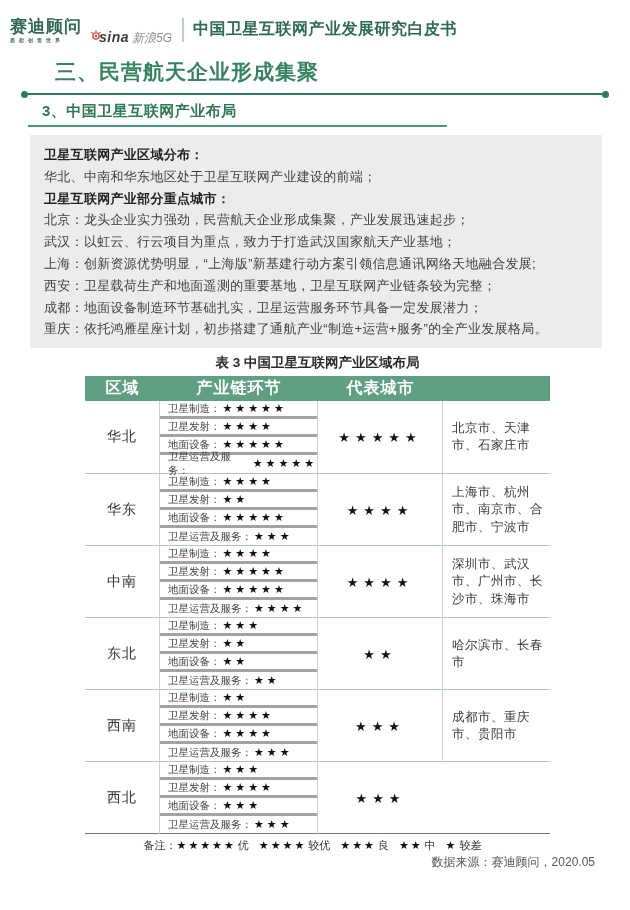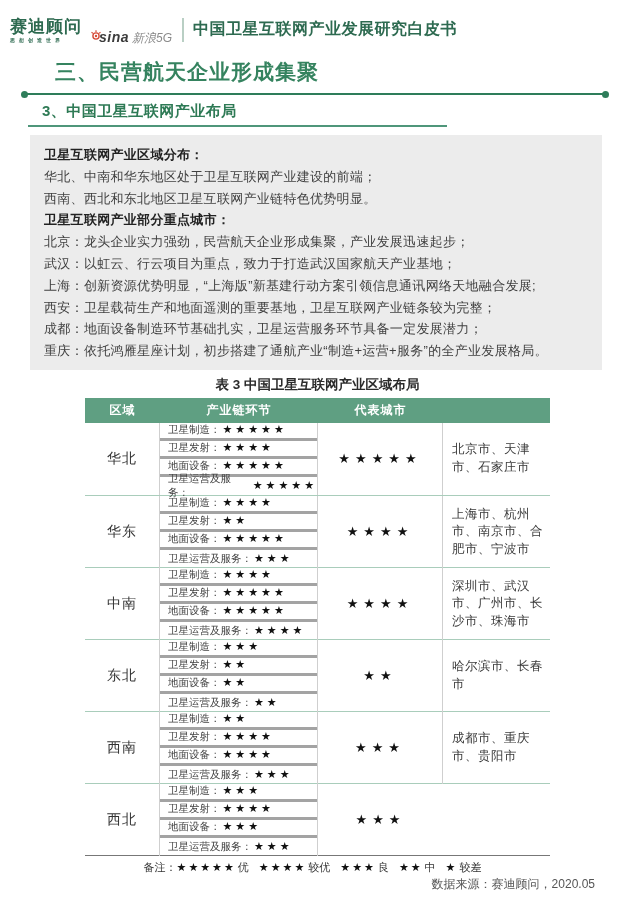--- a/index.html
+++ b/index.html
@@ -31,21 +31,21 @@
 
   
   .summary { margin:8px 28px 0 30px; background:#ececec; padding:9px 14px 8px 14px; }
   .sum-line { font-size:13px; color:#3f3f3f; line-height:21.8px; letter-spacing:0.3px; white-space:nowrap; }
   .sum-line.bold { font-weight:bold; color:#222; }
 
   
   .tbl-title { margin-top:6px; width:465px; margin-left:85px; text-align:center; font-size:13.5px; font-weight:bold; color:#2b2b2b; }
   .tbl { width:465px; margin:4px 0 0 85px; border-bottom:1.5px solid #777; }
   .t-head { display:grid; grid-template-columns:75px 158px 125px 107px; height:25px; background:#5f9f82; }
-  .t-head .hcell { color:#fff; font-weight:bold; font-size:12px; display:flex; align-items:center; justify-content:center; letter-spacing:1px; }
+  .t-head .hcell { color:#fff; font-weight:bold; font-size:16px; display:flex; align-items:center; justify-content:center; letter-spacing:1px; }
   .t-row { display:grid; grid-template-columns:75px 158px 125px 107px; height:72px; border-top:1px solid #a9cdbb; }
   .t-row:first-of-type { border-top:none; }
   .cell { border-right:1px solid #cfcfcf; }
   .cell:last-child { border-right:none; }
   .c-region { display:flex; align-items:center; justify-content:center; font-size:14px; color:#333; letter-spacing:1px; }
   .c-chain { display:flex; flex-direction:column; }
   .chain-sub { height:18px; display:flex; align-items:center; padding-left:8px; border-bottom:3px solid #a3a3a3; }
   .chain-sub:last-child { border-bottom:none; }
   .chain-lab { font-size:10.5px; color:#444; }
   .chain-stars { font-size:11px; color:#111; letter-spacing:3px; margin-left:2px; margin-top:-1px; }
@@ -89,21 +89,20 @@
   <div class="sec-rule">
     <span class="dot l"></span>
     <span class="dot r"></span>
   </div>
   <div class="sub-title">3、中国卫星互联网产业布局</div>
   <div class="sub-rule"></div>
 
   <div class="summary" id="summary-box">
       <div class="sum-line bold">卫星互联网产业区域分布：</div>
       <div class="sum-line">华北、中南和华东地区处于卫星互联网产业建设的前端；</div>
-      <div class="sum-line">西南、西北和东北地区卫星互联网产业链特色优势明显。</div>
       <div class="sum-line bold">卫星互联网产业部分重点城市：</div>
       <div class="sum-line">北京：龙头企业实力强劲，民营航天企业形成集聚，产业发展迅速起步；</div>
       <div class="sum-line">武汉：以虹云、行云项目为重点，致力于打造武汉国家航天产业基地；</div>
       <div class="sum-line">上海：创新资源优势明显，“上海版”新基建行动方案引领信息通讯网络天地融合发展;</div>
       <div class="sum-line">西安：卫星载荷生产和地面遥测的重要基地，卫星互联网产业链条较为完整；</div>
       <div class="sum-line">成都：地面设备制造环节基础扎实，卫星运营服务环节具备一定发展潜力；</div>
       <div class="sum-line">重庆：依托鸿雁星座计划，初步搭建了通航产业“制造+运营+服务”的全产业发展格局。</div>
     </div>
 
   <div class="tbl-title">表 3  中国卫星互联网产业区域布局</div>

